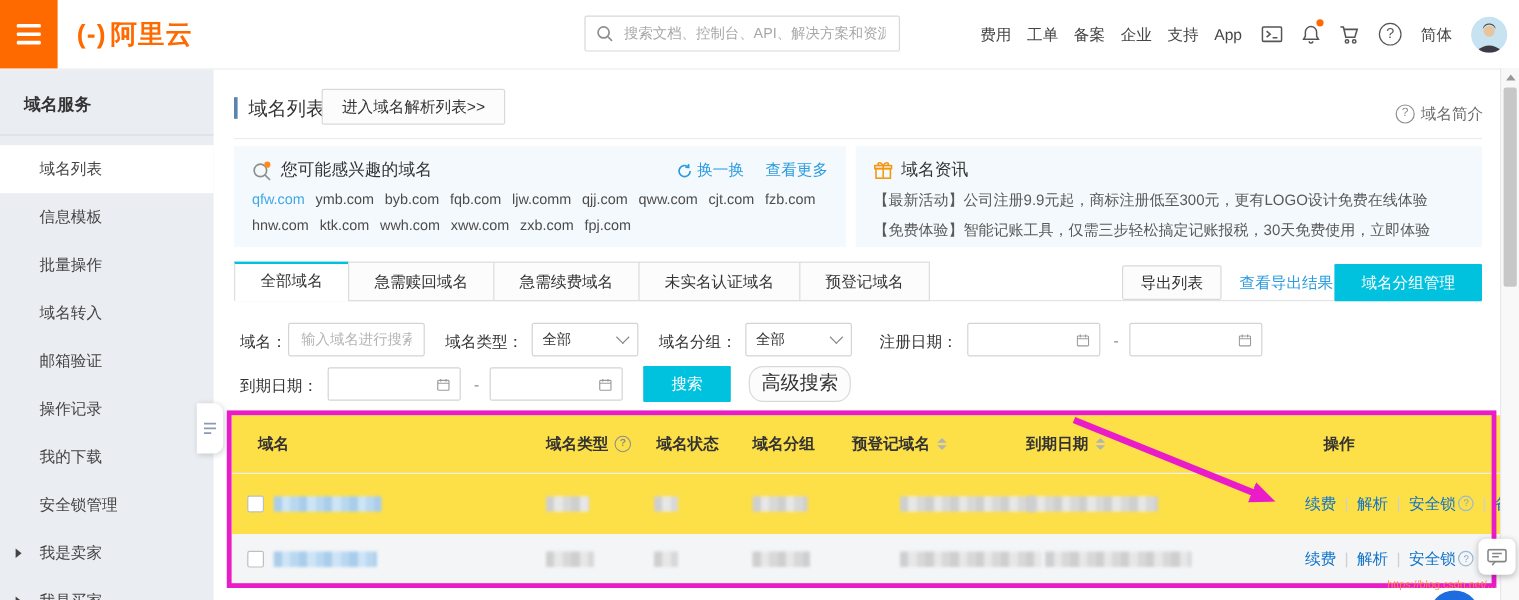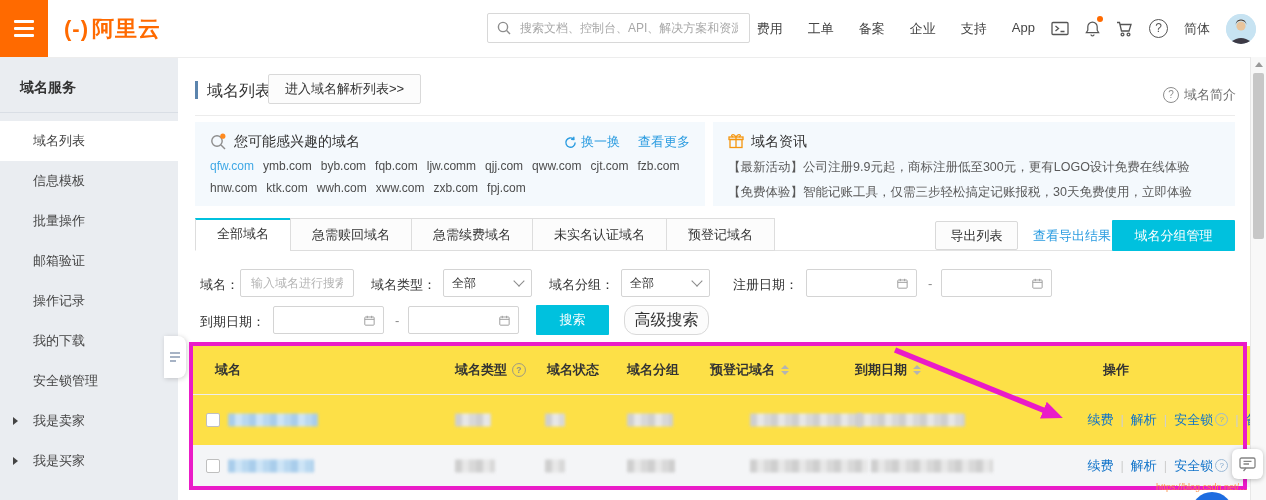--- a/index.html
+++ b/index.html
@@ -36,21 +36,21 @@
   #vbar{position:absolute;left:195px;top:81px;width:3px;height:18px;background:#5b84ad}
   #page-title{position:absolute;left:207px;top:81px;font-size:16px;color:#333}
   #dns-btn{position:absolute;left:268px;top:74px;height:30px;line-height:28px;padding:0 16px;border:1px solid #d9d9d9;border-radius:2px;background:#fcfcfc;font-size:13px;color:#333;cursor:pointer;box-sizing:border-box}
   #intro{position:absolute;left:1163px;top:86px;display:flex;align-items:center;gap:5px;font-size:13px;color:#6b6b6b;cursor:pointer}
   #divider1{position:absolute;left:195px;top:115px;width:1040px;border-top:1px solid #ececec}
   
   .box{position:absolute;top:122px;height:84px;background:#f4f9fd;box-sizing:border-box;padding:11px 15px;overflow:hidden}
   #interest-box{left:195px;width:510px}
   #news-box{left:713px;width:522px}
   .box-head{display:flex;align-items:center;justify-content:space-between}
-  .box-title{display:flex;align-items:flex-start;gap:7px;font-size:14px;color:#333;white-space:nowrap}
+  .box-title{display:flex;align-items:center;gap:7px;font-size:14px;color:#333;white-space:nowrap}
   .box-links{display:flex;align-items:center;gap:18px;font-size:13px;color:#2b9ce0}
   .box-links a{color:#2b9ce0;display:flex;align-items:center;gap:4px}
   .dom-row{display:flex;gap:9px;margin-top:8px;font-size:12px;color:#4c4c4c;white-space:nowrap}
   .dom{color:#4c4c4c}
   .dom.hot{color:#3fa8e5}
   .news-line{margin-top:8px;font-size:12.5px;color:#595959;white-space:nowrap}
   
   #tabs{position:absolute;left:195px;top:218px;display:flex;height:33px;z-index:1}
   .tab{box-sizing:border-box;height:33px;line-height:31px;padding:0 21px;font-size:13px;color:#333;background:#fcfcfc;border:1px solid #ddd;cursor:pointer;white-space:nowrap}
   .tab + .tab{margin-left:-1px}
@@ -110,21 +110,21 @@
     <span class="br">(-)</span><span>阿里云</span>
   </a>
   <div id="search">
     <svg width="14" height="14" viewBox="0 0 14 14" fill="none" stroke="#8d8d8d" stroke-width="1.4">
         <circle cx="6" cy="6" r="4.6"></circle>
         <path d="M9.6 9.6 L13 13"></path>
       </svg>
     <input placeholder="搜索文档、控制台、API、解决方案和资源" style="">
   </div>
   <div id="right-nav">
-    <span style="display:flex;gap:25px;align-items:flex-start">
+    <span style="display:flex;gap:13px;align-items:center">
       <a class="nav-link">费用</a>
         <a class="nav-link">工单</a>
         <a class="nav-link">备案</a>
         <a class="nav-link">企业</a>
         <a class="nav-link">支持</a>
         <a class="nav-link">App</a>
     </span>
     <span class="icon-btn">
       <svg width="18" height="15" viewBox="0 0 18 15" fill="none" stroke="#555" stroke-width="1.3">
           <rect x="1" y="1.5" width="16" height="12" rx="1"></rect>
@@ -172,20 +172,24 @@
       <li class="side-item">
         
         <span>信息模板</span>
       </li>
 
       <li class="side-item">
         
         <span>批量操作</span>
       </li>
 
+      <li class="side-item">
+        
+        <span>域名转入</span>
+      </li>
 
       <li class="side-item">
         
         <span>邮箱验证</span>
       </li>
 
       <li class="side-item">
         
         <span>操作记录</span>
       </li>

